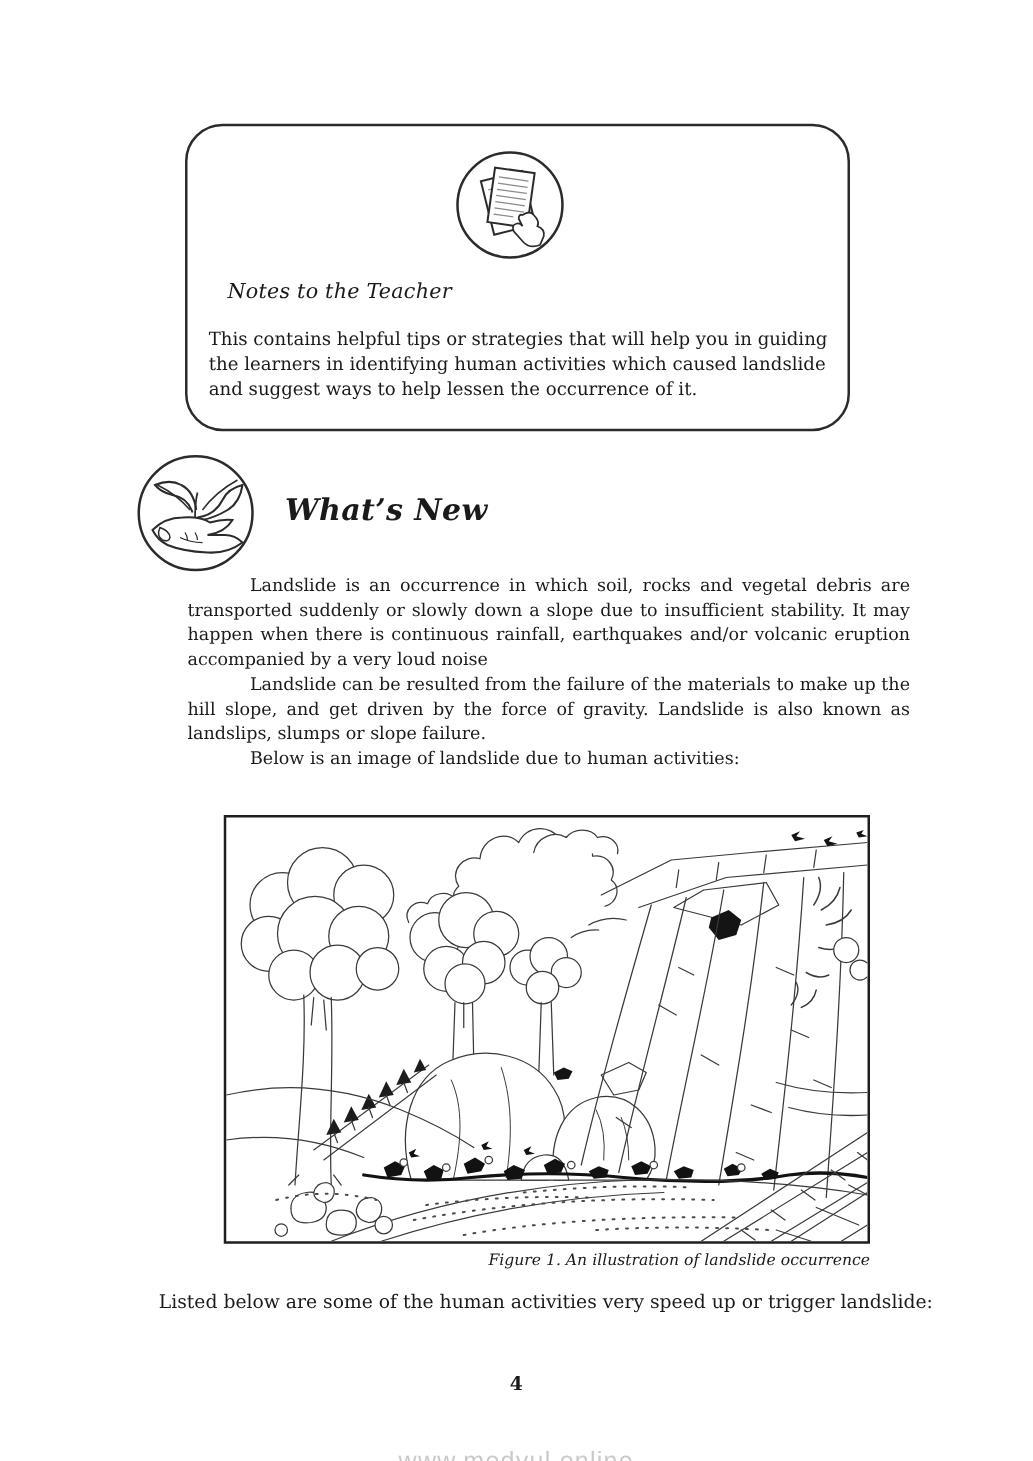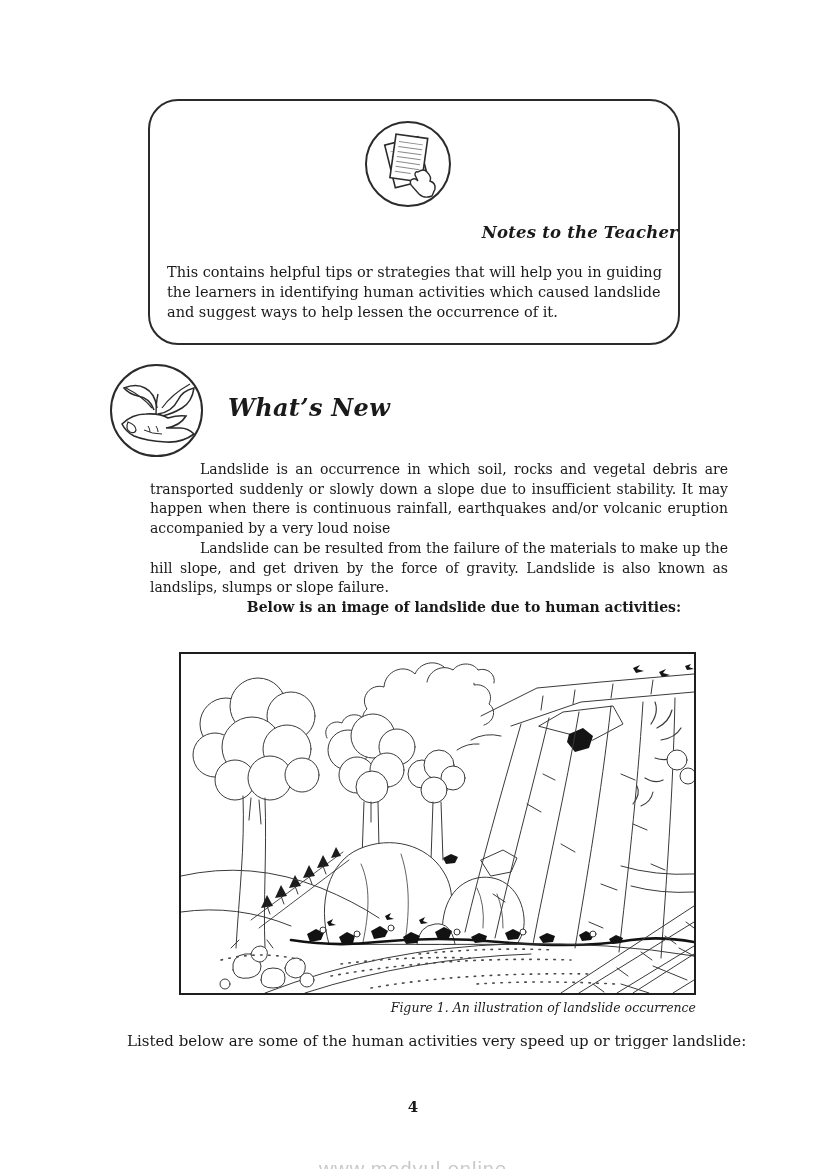--- a/index.html
+++ b/index.html
@@ -14,22 +14,22 @@
   .notes-box {
     position:absolute; left:148px; top:99px; width:532px; height:246px;
     border:2px solid #2b2b2b; border-radius:30px; background:#fff;
   }
   .notes-icon-wrap {
     position:absolute; left:50%; top:20px; transform:translateX(-57%);
     width:86px; height:86px; border:2px solid #2b2b2b; border-radius:50%;
     display:flex; align-items:center; justify-content:center; background:#fff;
   }
   .notes-title {
-    position:absolute; top:122px; left:0; width:100%; text-align:right;
-    font-size:16.5px; font-weight:bold; font-style:italic; letter-spacing:.2px;
+    position:absolute; top:122px; left:0; width:100%; text-align:left;
+    font-size:16.5px; font-weight:normal; font-style:italic; letter-spacing:.2px;padding-left:32px;
   }
   .notes-body {
     position:absolute; top:161px; left:17px; width:496px;
     font-size:14.5px; line-height:20px; text-align:left;
   }
 
   
   .wn-icon-wrap {
     position:absolute; left:110px; top:364px; width:93px; height:93px;
     border:2px solid #2b2b2b; border-radius:50%;
@@ -39,21 +39,21 @@
     position:absolute; left:228px; top:393px;
     font-size:24px; font-weight:bold; font-style:italic; letter-spacing:.3px;
   }
 
   
   .body-block { position:absolute; left:150px; top:460px; width:578px; }
   .body-block p {
     font-size:14px; line-height:19.7px; text-align:justify; text-indent:50px;
   }
   .body-block p + p { }
-  .body-block p.no-justify { text-align:center;font-weight:bold; }
+  .body-block p.no-justify { text-align:left; }
 
   
   .figure-frame {
     position:absolute; left:179px; top:652px; width:517px; height:343px;
     border:2px solid #1e1e1e; background:#fff; overflow:hidden;
   }
   .figure-frame svg { display:block; }
   .figure-caption {
     position:absolute; left:179px; top:1000px; width:517px; text-align:right;
     font-size:12.5px; font-style:italic; color:#1a1a1a;

